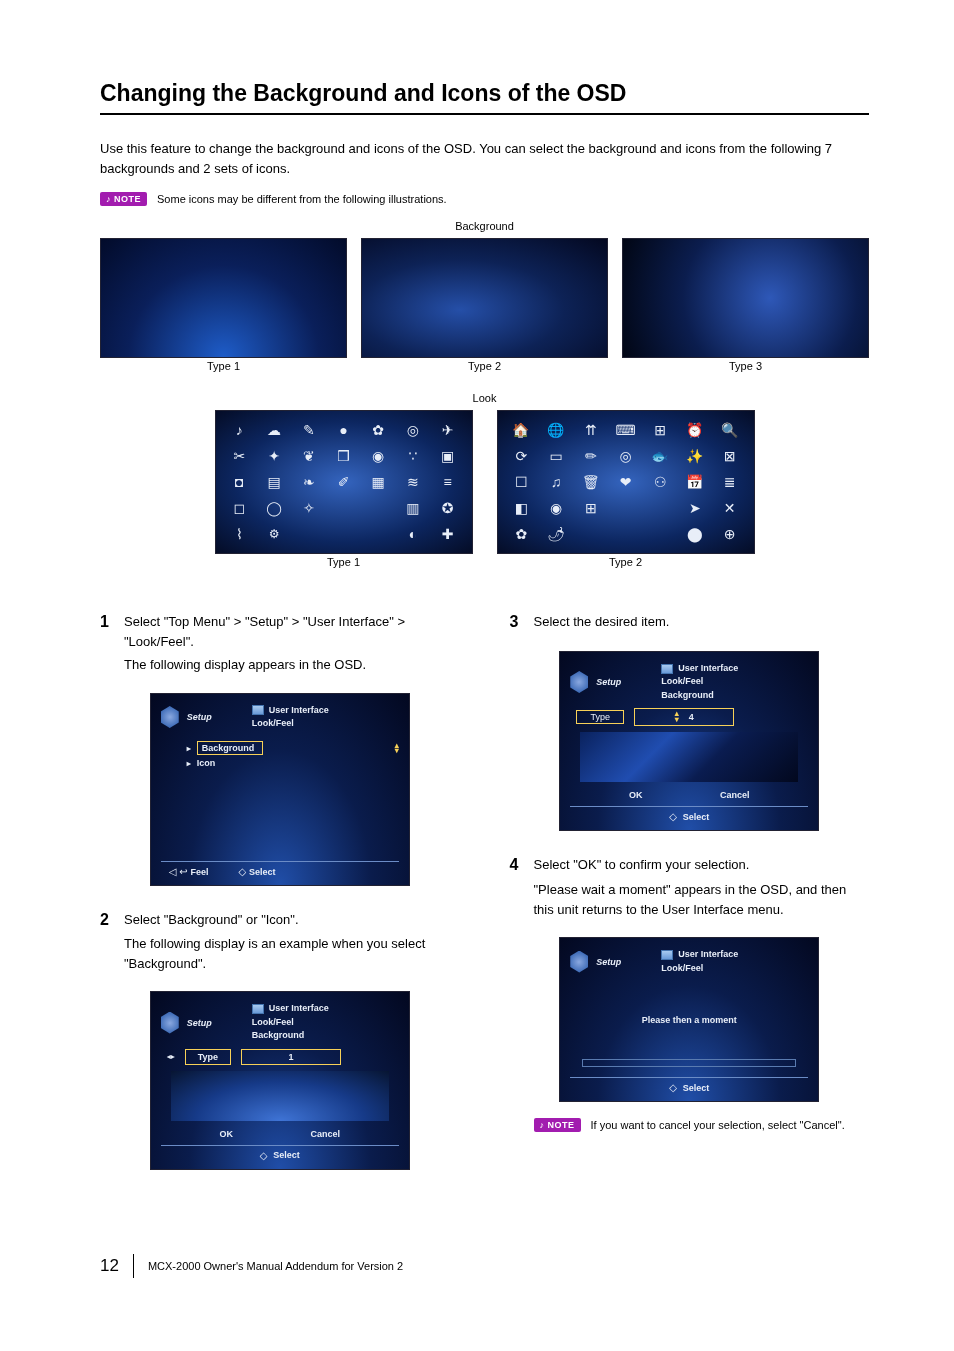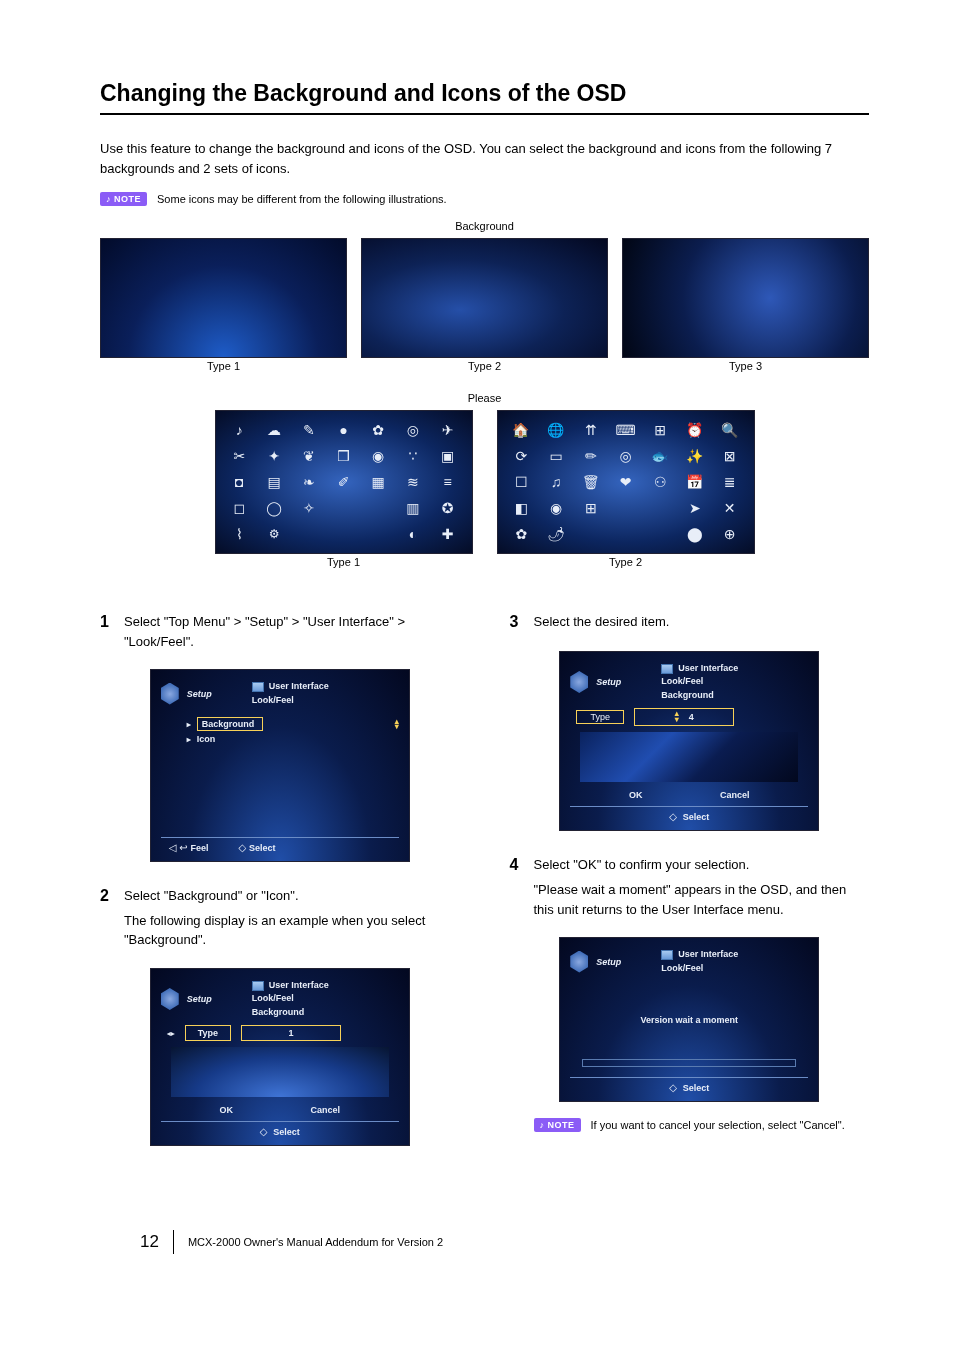--- a/index.html
+++ b/index.html
@@ -5,21 +5,21 @@
   * { box-sizing: border-box; margin: 0; padding: 0; }
   body { font-family: Arial, Helvetica, sans-serif; background: #fff; width: 954px; color: #000; }
   .page { padding: 80px 85px 40px 100px; }
   
   h1.title { font-size: 23px; font-weight: bold; margin-bottom: 6px; }
   .title-rule { border: none; border-top: 2px solid #000; margin-bottom: 24px; }
   
   p.intro { font-size: 13px; line-height: 1.5; margin-bottom: 14px; }
   
   .note-line { display: flex; align-items: center; gap: 10px; font-size: 11px; margin-bottom: 14px; }
-  .note-badge { background: #8b5cf6; color: #fff; font-weight: bold; font-size: 9px; padding: 2px 6px; letter-spacing: 0.5px; border-radius: 2px; display: inline-flex; align-items: center; gap: 3px; }
+  .note-badge { background: #a21caf; color: #fff; font-weight: bold; font-size: 9px; padding: 2px 6px; letter-spacing: 0.5px; border-radius: 2px; display: inline-flex; align-items: center; gap: 3px; }
   .note-badge::before { content: '♪'; font-size: 9px; }
   
   .label-center { text-align: center; font-size: 11px; margin: 6px 0; }
   
   .bg-row { display: flex; gap: 14px; }
   .bg-item { flex: 1; display: flex; flex-direction: column; align-items: center; }
   .bg-thumb { width: 100%; height: 120px; background: radial-gradient(ellipse at center bottom, #1e5cc8 0%, #0a1f5a 55%, #020b2a 100%); border: 1px solid #223; }
   .bg-thumb.t2 { background: radial-gradient(ellipse at 40% 60%, #254fa8 0%, #0d2256 50%, #030820 100%); }
   .bg-thumb.t3 { background: radial-gradient(circle at 60% 50%, #2e58b8 0%, #0b1d4e 55%, #010614 100%); }
   .bg-thumb.t4 { background: linear-gradient(135deg, #0a225e 0%, #204db0 35%, #0a1c50 60%, #02081e 100%); }
@@ -66,21 +66,21 @@
   .osd-footer { display: flex; align-items: center; gap: 6px; justify-content: center; font-size: 9px; }
   .osd-footer.left { justify-content: flex-start; gap: 30px; padding: 0 8px; }
   .osd-footer .sym { font-size: 10px; }
   
   .osd.tall .osd-body { min-height: 80px; }
   
   .osd-wait { text-align: center; font-weight: bold; margin: 40px 0 34px; }
   
   .boxed { border: 1px solid #f7d158; padding: 1px 4px; display: inline-block; min-width: 48px; text-align: center; }
   
-  .footer { margin-top: 80px; display: flex; align-items: center; gap: 14px; margin-left: 40px; }
+  .footer { margin-top: 80px; display: flex; align-items: center; gap: 14px; }
   .page-num { font-size: 17px; }
   .footer-rule { height: 24px; width: 1px; background: #000; }
   .footer-text { font-size: 11px; }
 </style>
 </head>
 <body>
 
 <div class="page">
 
   <h1 class="title">Changing the Background and Icons of the OSD</h1>
@@ -102,21 +102,21 @@
     <div class="bg-item">
       <div class="bg-thumb t2"></div>
       <div class="type-label">Type 2</div>
     </div>
     <div class="bg-item">
       <div class="bg-thumb t3"></div>
       <div class="type-label">Type 3</div>
     </div>
   </div>
 
-  <div class="label-center" style="margin-top:20px">Please</div>
+  <div class="label-center" style="margin-top:20px">Look</div>
   <div class="icons-row">
     <div class="icon-set">
       <div class="icon-grid">
         <span class="ic">♪</span>
           <span class="ic">☁</span>
           <span class="ic">✎</span>
           <span class="ic">●</span>
           <span class="ic">✿</span>
           <span class="ic">◎</span>
           <span class="ic">✈</span>
@@ -195,20 +195,21 @@
 
   <div class="columns">
 
     <div class="col">
 
       <div class="step">
         <div class="step-head">
           <span class="step-num">1</span>
           <span class="step-body">Select "Top Menu" &gt; "Setup" &gt; "User Interface" &gt; "Look/Feel".</span>
         </div>
+        <div class="step-sub">The following display appears in the OSD.</div>
       </div>
 
       <div class="osd tall">
         <div class="osd-hdr">
           <div class="osd-setup-ic"></div>
           <span class="osd-setup-lbl">Setup</span>
           <div class="osd-bc">
             <div class="osd-ui-row">
                 <span class="osd-ui-ic"></span>
                 <span>User Interface</span>
@@ -336,21 +337,21 @@
           <div class="osd-setup-ic"></div>
           <span class="osd-setup-lbl">Setup</span>
           <div class="osd-bc">
             <div class="osd-ui-row">
                 <span class="osd-ui-ic"></span>
                 <span>User Interface</span>
               </div>
             <div class="osd-sub">Look/Feel</div>
           </div>
         </div>
-        <div class="osd-wait">Version wait a moment</div>
+        <div class="osd-wait">Please then a moment</div>
         <div style="border:1px solid #5a7bb0; height:8px; margin:0 12px 10px"></div>
         <hr class="osd-rule">
         <div class="osd-footer">
             <span class="sym">◇</span>
             <b>Select</b>
           </div>
       </div>
 
       <div class="note-line" style="margin-top:16px; margin-left:24px">
         <span class="note-badge">NOTE</span>

